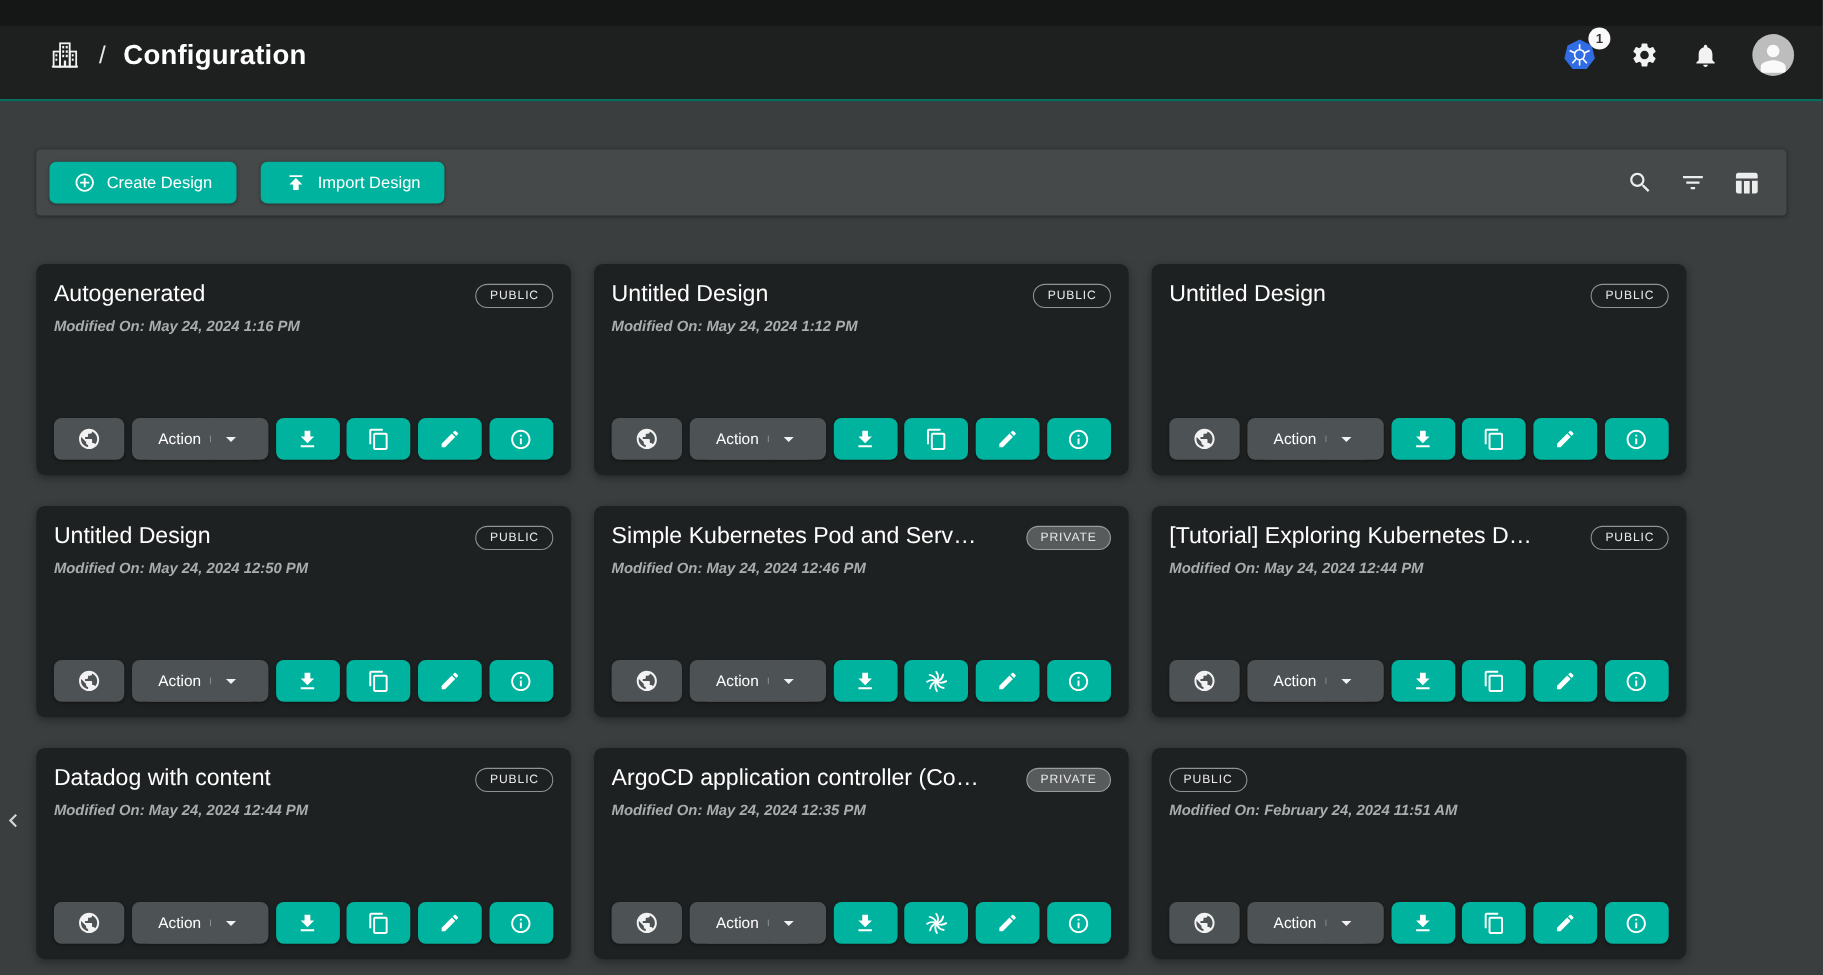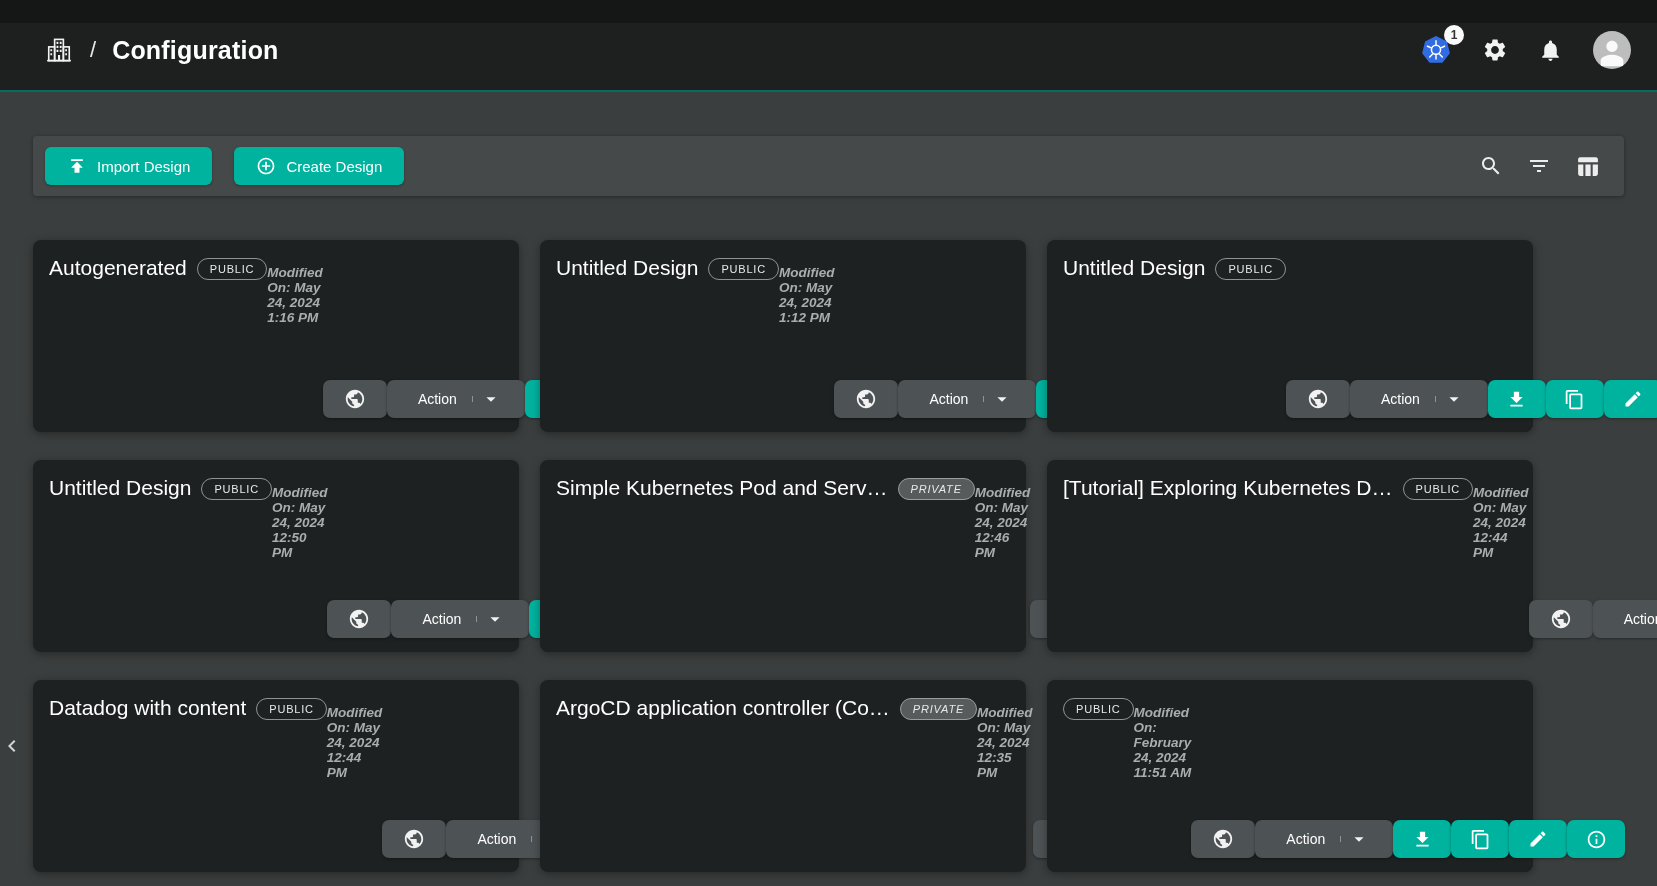--- a/index.html
+++ b/index.html
@@ -67,50 +67,50 @@
     width: 1500px;
     display: grid;
     grid-template-columns: repeat(3, 486px);
     gap: 28px 21px;
   }
   .card {
     background: #1e2121;
     border-radius: 8px;
     height: 192px;
     padding: 16px 16px 14px 16px;
-    display: flex; flex-direction: row;
+    display: flex; flex-direction: column;
     box-shadow: 0 2px 8px rgba(0,0,0,.35);
   }
   .card-head { display: flex; justify-content: space-between; align-items: flex-start; gap: 10px; }
   .card-title {
     font-size: 21px; font-weight: 500; color: #fff;
     white-space: nowrap; overflow: hidden; max-width: 380px;
   }
   .badge {
     flex: none;
     font-size: 11px; letter-spacing: .8px;
     padding: 4px 12px; margin-top: 2px;
     border-radius: 13px; color: #e8e8e8;
   }
   .badge--public  { border: 1px solid #8f9392; background: transparent; }
-  .badge--private { border: 1px solid #9a9d9c; background: #575b5c; font-style: italic; }
+  .badge--private { border: 1px solid #9a9d9c; background: #575b5c; }
   .card-modified { margin-top: 9px; font-style: italic; color: #a9adad; font-size: 13.5px; font-weight: 700; }
 
   .card-actions { margin-top: auto; display: flex; align-items: center; justify-content: space-between; }
   .abtn {
     height: 38px; border: none; border-radius: 7px; cursor: pointer;
     display: flex; align-items: center; justify-content: center;
     color: #fff; font-family: inherit;
     box-shadow: 0 1px 3px rgba(0,0,0,.35);
   }
   .btn-gray { background: #4d5254; }
   .btn-teal { background: #00b39f; }
   .globe-btn { width: 64px; }
   .teal-btn  { width: 58px; }
-  .split-btn { width: 138px; padding: 16px; overflow: hidden; justify-content: flex-end; }
+  .split-btn { width: 124px; padding: 16px; overflow: hidden; justify-content: flex-end; }
   .split-label { flex: 1; font-size: 14px; color: #fff; text-align: center; }
   .split-divider { width: 1px; align-self: stretch; background: rgba(255,255,255,.38); }
   .split-caret { width: 36px; display: flex; align-items: center; justify-content: center; }
 
   
   .collapse-handle {
     position: absolute; left: 0; top: 734px;
     background: none; border: none; cursor: pointer; padding: 0;
   }
 
@@ -183,33 +183,33 @@
         </svg>
       </span>
     </button>
   </div>
 </header>
 
 <div class="toolbar">
   <button class="btn-primary">
     <span>
       <svg width="20" height="20" viewBox="0 0 24 24" fill="#fff">
+        <path d="M13 7h-2v4H7v2h4v4h2v-4h4v-2h-4V7zm-1-5C6.48 2 2 6.48 2 12s4.48 10 10 10 10-4.48 10-10S17.52 2 12 2zm0 18c-4.41 0-8-3.59-8-8s3.59-8 8-8 8 3.59 8 8-3.59 8-8 8z"></path>
+      </svg>
+    </span>
+    <span>Create Design</span>
+  </button>
+
+  <button class="btn-primary">
+    <span>
+      <svg width="20" height="20" viewBox="0 0 24 24" fill="#fff">
         <path d="M5 4v2h14V4H5zm0 10h4v6h6v-6h4l-7-7-7 7z"></path>
       </svg>
     </span>
     <span>Import Design</span>
-  </button>
-
-  <button class="btn-primary">
-    <span>
-      <svg width="20" height="20" viewBox="0 0 24 24" fill="#fff">
-        <path d="M13 7h-2v4H7v2h4v4h2v-4h4v-2h-4V7zm-1-5C6.48 2 2 6.48 2 12s4.48 10 10 10 10-4.48 10-10S17.52 2 12 2zm0 18c-4.41 0-8-3.59-8-8s3.59-8 8-8 8 3.59 8 8-3.59 8-8 8z"></path>
-      </svg>
-    </span>
-    <span>Create Design</span>
   </button>
 
   <div class="toolbar-icons">
     <button class="iconbtn">
       <span>
         <svg width="24" height="24" viewBox="0 0 24 24" fill="#eceded">
           <path d="M15.5 14h-.79l-.28-.27C15.41 12.59 16 11.11 16 9.5 16 5.91 13.09 3 9.5 3S3 5.91 3 9.5 5.91 16 9.5 16c1.61 0 3.09-.59 4.23-1.57l.27.28v.79l5 4.99L20.49 19l-4.99-5zm-6 0C7.01 14 5 11.99 5 9.5S7.01 5 9.5 5 14 7.01 14 9.5 11.99 14 9.5 14z"></path>
         </svg>
       </span>
     </button>

